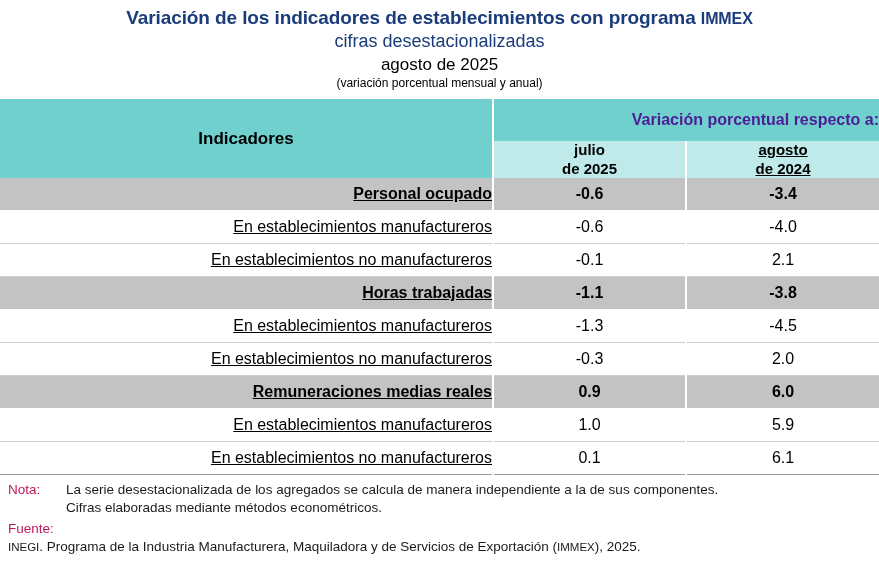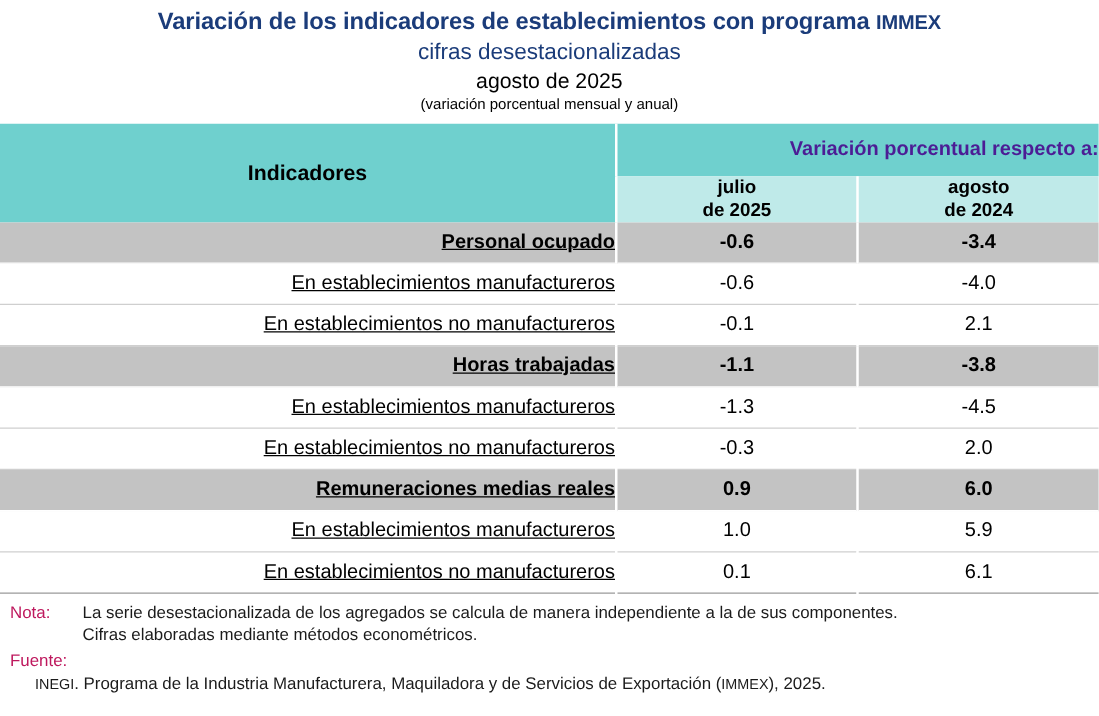--- a/index.html
+++ b/index.html
@@ -90,21 +90,21 @@
   .hdr-light {
     background: #bfeae9;
     text-align: center;
     font-weight: bold;
     font-size: 15px;
     color: #000;
     line-height: 1.25;
     border-right: 2px solid #ffffff;
     height: 37px;
   }
-  .hdr-light.last { border-right: none; }
+  .hdr-light.last { border-right: none; text-decoration: underline; }
 
   tr.row-group td {
     background: #c3c3c3;
     font-weight: bold;
     font-size: 16px;
     height: 32px;
     border-bottom: 1px solid #ffffff;
   }
   tr.row-item td {
     background: #ffffff;
@@ -145,21 +145,21 @@
   .note-key {
     flex: 0 0 auto;
     width: 58px;
     color: #be185d;
   }
   .note-key.fuente { width: 58px; }
   .note-body {
     flex: 1 1 auto;
     text-align: justify;
   }
-  .note-body.nojust { text-align: right; margin-left: 20px; }
+  .note-body.nojust { text-align: right; }
   .note-cont {
     padding-left: 58px;
   }
   .sc {
     font-size: 11.5px;
   }
 </style>
 </head>
 <body>
 

